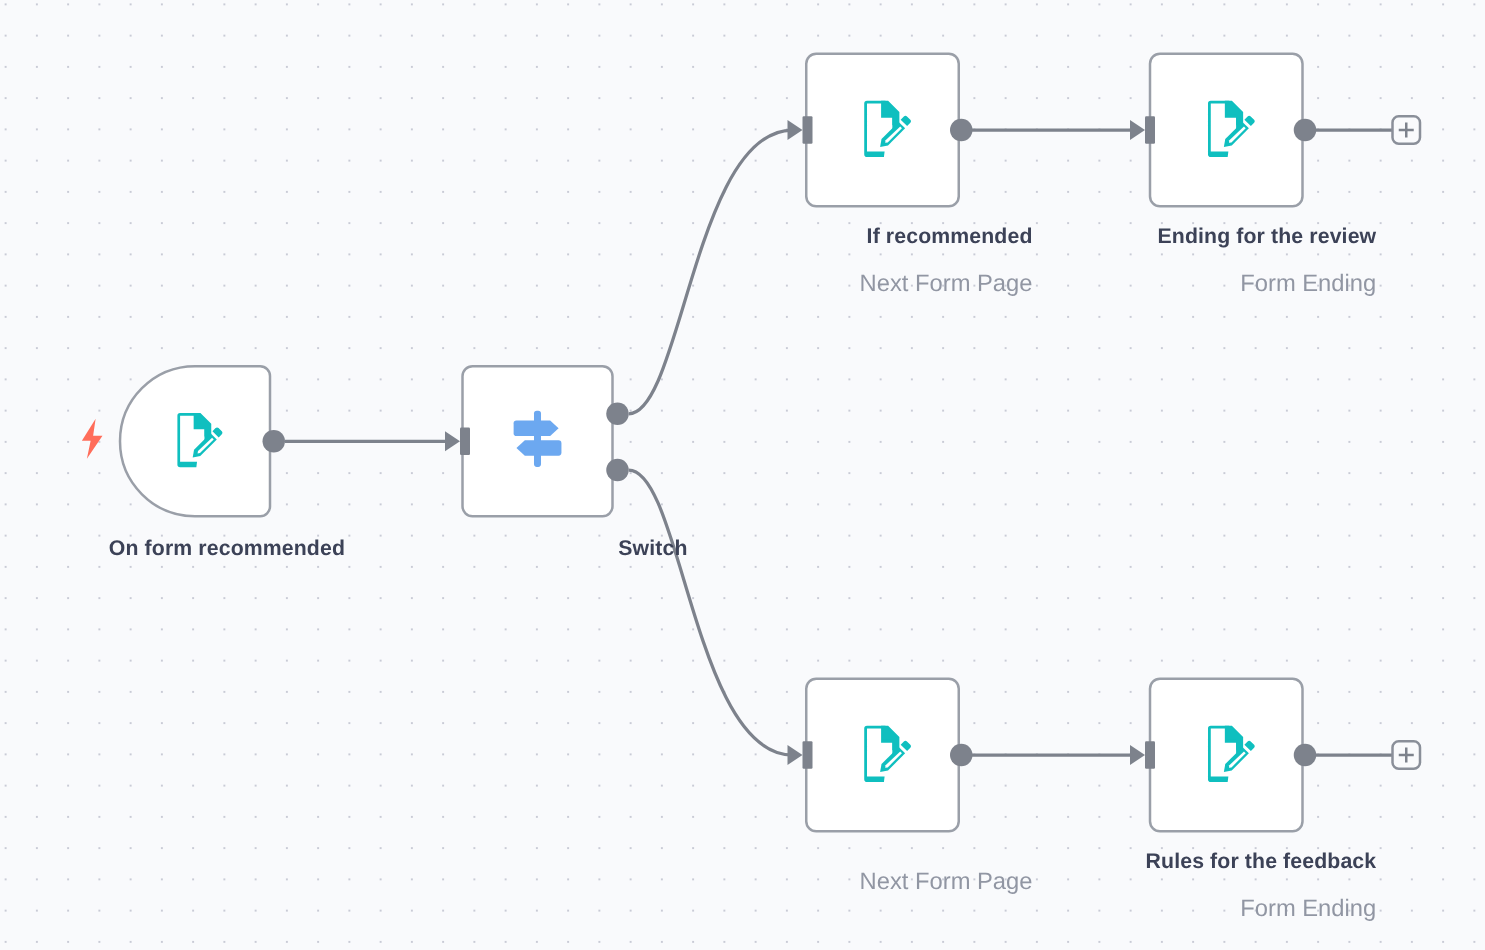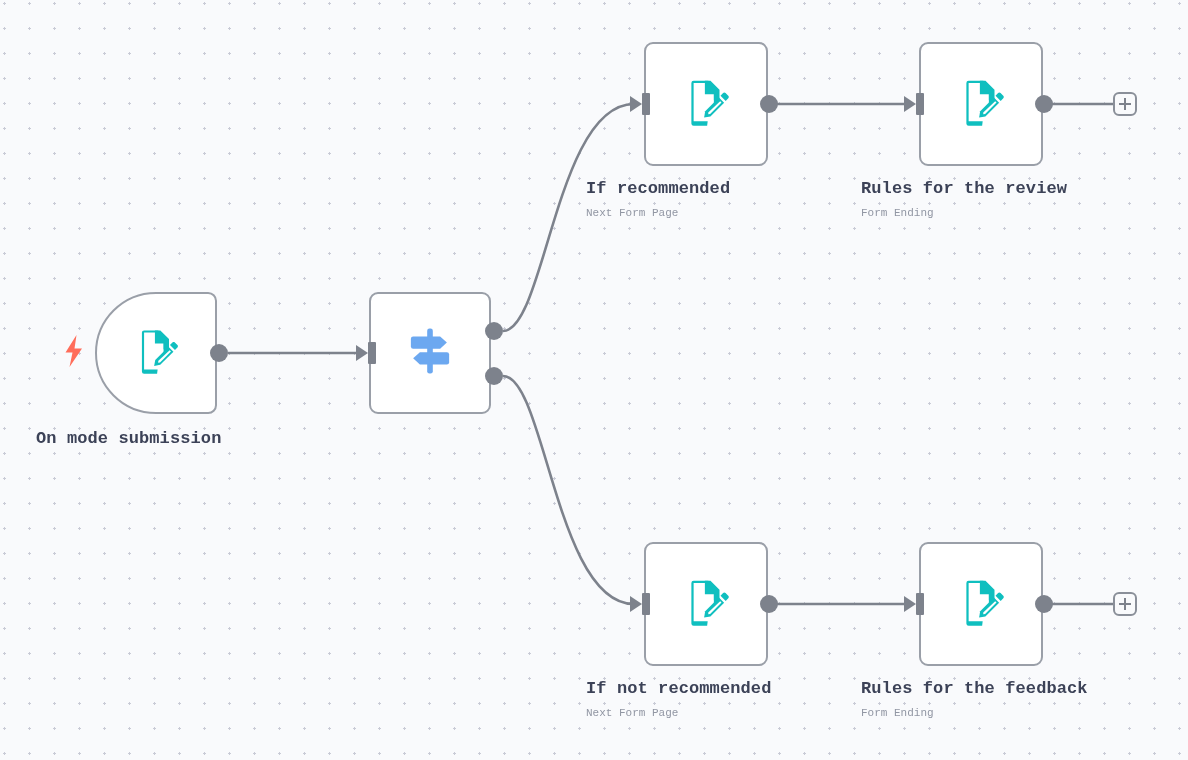--- a/index.html
+++ b/index.html
@@ -42,38 +42,37 @@
     z-index: 5;
   }
   .node.trigger {
     border-radius: 62px 9px 9px 62px;
   }
   .node .glyph { display: block; }
 
   
   .label-block {
     position: absolute;
-    text-align: left;
+    text-align: right;
     z-index: 6;
     white-space: nowrap;
-    font-family: Liberation Mono, monospace;
   }
   .node-title {
     font-size: 17px;
     font-weight: bold;
     color: #3c4257;
     line-height: 22px;
     letter-spacing: .1px;
   }
   .node-subtitle {
-    font-size: 11px;
+    font-size: 19px;
     font-weight: normal;
     color: #9196a3;
     line-height: 20px;
-    margin-top: 3px;
+    margin-top: 18px;
   }
 
   
   .out-dot {
     position: absolute;
     width: 18px;
     height: 18px;
     border-radius: 50%;
     background: #7d828c;
     z-index: 7;
@@ -164,40 +163,41 @@
       </svg>
     </span>
   </div>
   <span class="bolt" style="left:62px; top:334px;">
     <svg width="24" height="34" viewBox="0 0 24 34">
       <path fill="#ff6d5a" d="M14.5 1 L3.5 18.5 L10.5 18.5 L7.5 33 L20 14.5 L12.5 14.5 Z"></path>
     </svg>
   </span>
   <div class="out-dot" style="left:210px; top:344px;"></div>
   <div class="label-block" style="left:36px; top:428px; width:240px;">
-    <div class="node-title">On mode submission</div>
+    <div class="node-title">On form recommended</div>
 
   </div>
 
   <div class="in-port" style="left:356px; top:342px;">
     <span class="tri"></span>
     <span class="bar"></span>
   </div>
   <div class="node" style="left:369px; top:292px; width:122px; height:122px;">
     <span class="glyph">
       <svg width="54" height="54" viewBox="0 0 48 48">
         <rect fill="#6ca8f0" x="21.5" y="4" width="5" height="40" rx="2"></rect>
         <path fill="#6ca8f0" d="M9 11h24l6 5.5-6 5.5H9a2 2 0 0 1-2-2v-7a2 2 0 0 1 2-2z"></path>
         <path fill="#6ca8f0" d="M39 25H15l-6 5.5 6 5.5h24a2 2 0 0 0 2-2v-7a2 2 0 0 0-2-2z"></path>
       </svg>
     </span>
   </div>
   <div class="out-dot" style="left:485px; top:322px;"></div>
   <div class="out-dot" style="left:485px; top:367px;"></div>
   <div class="label-block" style="left:310px; top:428px; width:240px;">
+    <div class="node-title">Switch</div>
   </div>
 
   <div class="in-port" style="left:630px; top:93px;">
     <span class="tri"></span>
     <span class="bar"></span>
   </div>
   <div class="node" style="left:644px; top:42px; width:124px; height:124px;">
     <span class="glyph">
       <svg width="54" height="54" viewBox="0 0 48 48">
         <path fill="#0fbfbf" d="M11 5h17l8 8v8l-5 5v-9h-8V5H11z"></path>
@@ -234,21 +234,21 @@
         <path fill="#ffffff" d="M36.6 23.3l1.2 1.2-10.1 10.1-1.8.3.3-1.8 10.4-9.8z"></path>
       </svg>
     </span>
   </div>
   <div class="out-dot" style="left:1035px; top:95px;"></div>
   <div class="plus-btn" style="left:1113px; top:92px;">
     <span class="ph h"></span>
     <span class="ph v"></span>
   </div>
   <div class="label-block" style="left:861px; top:178px; width:240px;">
-    <div class="node-title">Rules for the review</div>
+    <div class="node-title">Ending for the review</div>
     <div class="node-subtitle">Form Ending</div>
   </div>
 
   <div class="in-port" style="left:630px; top:593px;">
     <span class="tri"></span>
     <span class="bar"></span>
   </div>
   <div class="node" style="left:644px; top:542px; width:124px; height:124px;">
     <span class="glyph">
       <svg width="54" height="54" viewBox="0 0 48 48">
@@ -258,21 +258,20 @@
         <rect fill="#ffffff" x="15" y="25" width="9" height="3.1" rx="1.2"></rect>
         <rect fill="#ffffff" x="15" y="32" width="9" height="3.1" rx="1.2"></rect>
         <path fill="#0fbfbf" d="M41.4 16.1l2.4 2.4c.6.6.6 1.6 0 2.2l-2.3 2.3-4.6-4.6 2.3-2.3c.6-.6 1.6-.6 2.2 0z"></path>
         <path fill="#0fbfbf" d="M35.5 20l4.6 4.6-12.2 12.2-5.6 1 1-5.6L35.5 20z"></path>
         <path fill="#ffffff" d="M36.6 23.3l1.2 1.2-10.1 10.1-1.8.3.3-1.8 10.4-9.8z"></path>
       </svg>
     </span>
   </div>
   <div class="out-dot" style="left:760px; top:595px;"></div>
   <div class="label-block" style="left:586px; top:678px; width:240px;">
-    <div class="node-title">If not recommended</div>
     <div class="node-subtitle">Next Form Page</div>
   </div>
 
   <div class="in-port" style="left:904px; top:593px;">
     <span class="tri"></span>
     <span class="bar"></span>
   </div>
   <div class="node" style="left:919px; top:542px; width:124px; height:124px;">
     <span class="glyph">
       <svg width="54" height="54" viewBox="0 0 48 48">

